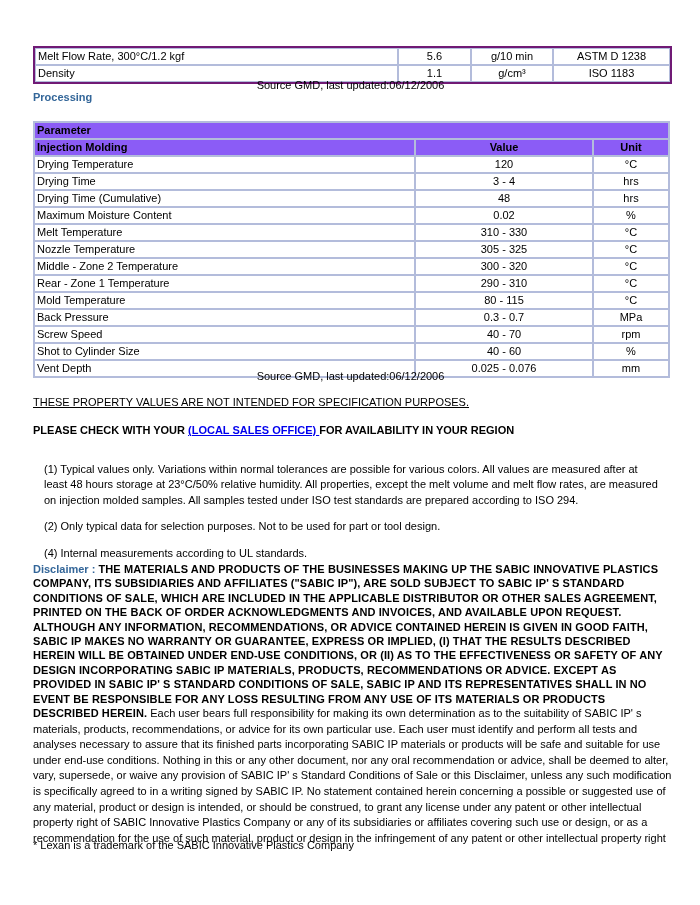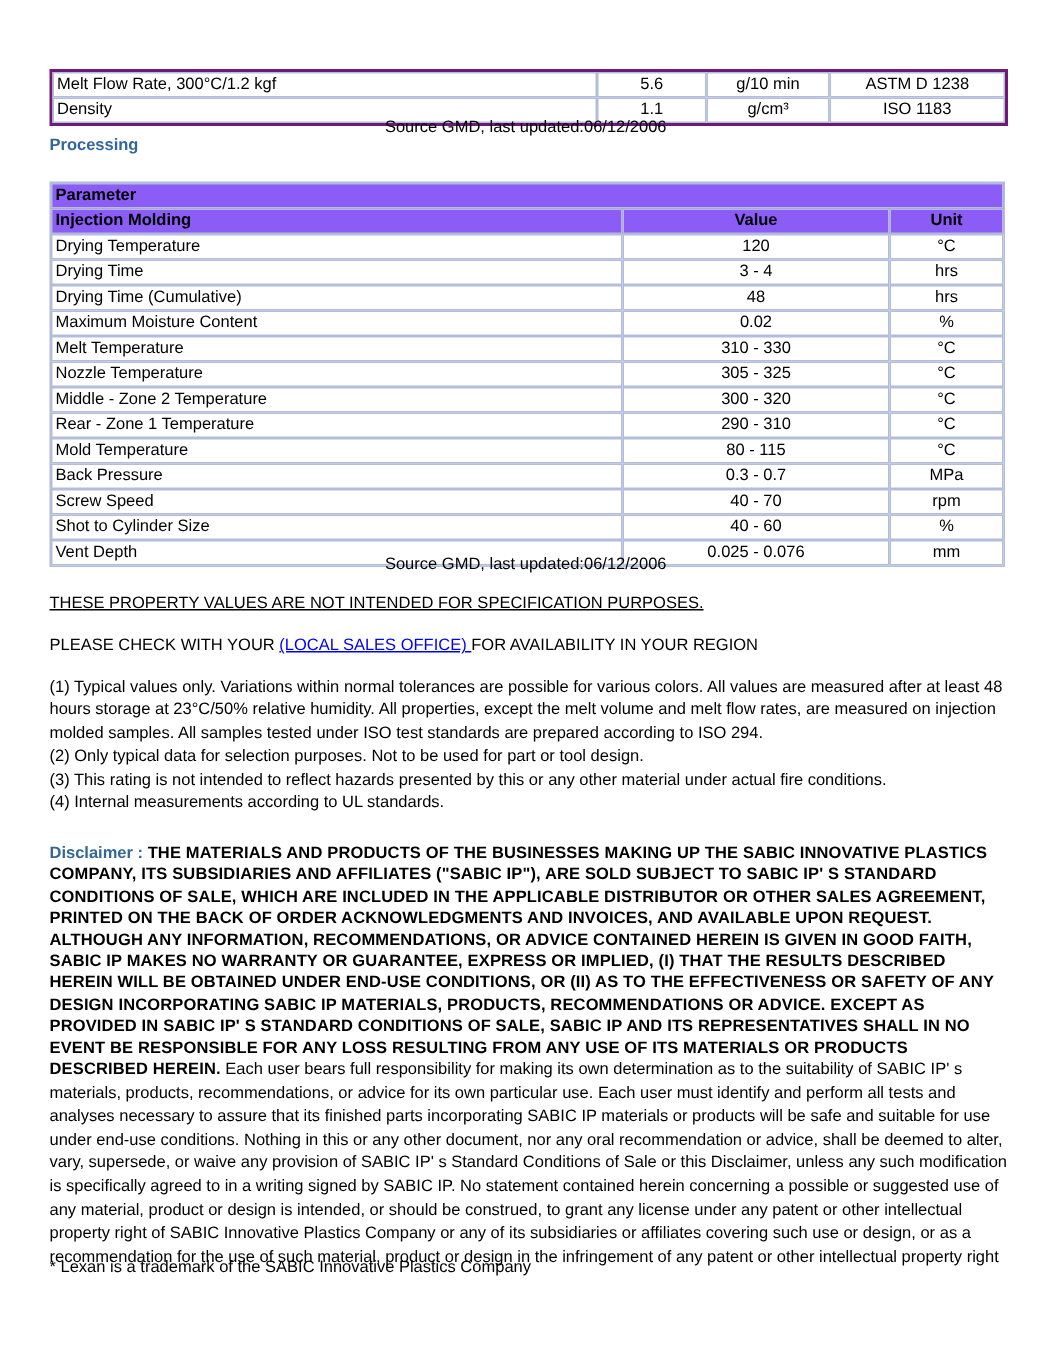--- a/index.html
+++ b/index.html
@@ -14,24 +14,24 @@
     .props td { border: 1px solid #b3bcdb; }
     .c { text-align: center; }
     .source { text-align: center; font-size: 11px; line-height: 14px; }
     .src1 { position: absolute; top: 78px; left: 0; width: 635px; }
     .section-title { position: absolute; top: 91px; left: 0; color: #336699; font-weight: bold; font-size: 11px; }
     .proc { position: absolute; top: 121px; left: 0; border: 1px solid #b3bcdb; }
     .proc td { border: 1px solid #b3bcdb; }
     .proc .hdr td { background: #8b5cf6; font-weight: bold; border-color: #b3bcdb; }
     .src2 { position: absolute; top: 369px; left: 0; width: 635px; }
     .notice1 { position: absolute; top: 396px; left: 0; font-size: 11px; text-decoration: underline; }
-    .notice2 { position: absolute; top: 424px; left: 0; font-size: 11px; }
+    .notice2 { position: absolute; top: 424px; left: 0; font-size: 11px; font-weight: bold; }
     .notice2 a { color: #0000ee; text-decoration: underline; }
     .notes { position: absolute; top: 451px; left: 0; width: 640px; font-size: 11px; line-height: 15.4px; }
-    .notes p { margin: 0; }
+    .notes p { margin: 11px; }
     .disclaimer { position: absolute; top: 562px; left: 0; width: 640px; font-size: 11px; line-height: 14.4px; }
     .disclaimer .dlabel { color: #336699; font-weight: bold; }
     .disclaimer .caps { font-weight: bold; font-size: 11px; letter-spacing: 0.1px; line-height: 14.3px; }
     .disclaimer .tail { font-size: 11px; line-height: 15.6px; }
     .trademark { position: absolute; top: 839px; left: 0; font-size: 11px; }
   </style>
 </head>
 <body>
 
 <div class="page">
@@ -149,20 +149,19 @@
   <div class="source src2">Source GMD, last updated:06/12/2006</div>
 
   <div class="notice1">THESE PROPERTY VALUES ARE NOT INTENDED FOR SPECIFICATION PURPOSES.</div>
   <div class="notice2">
     <span>PLEASE CHECK WITH YOUR </span><a href="#">(LOCAL SALES OFFICE) </a><span>FOR AVAILABILITY IN YOUR REGION</span>
   </div>
 
   <div class="notes">
     <p>(1) Typical values only. Variations within normal tolerances are possible for various colors. All values are measured after at least 48 hours storage at 23°C/50% relative humidity. All properties, except the melt volume and melt flow rates, are measured on injection molded samples. All samples tested under ISO test standards are prepared according to ISO 294.</p>
     <p>(2) Only typical data for selection purposes. Not to be used for part or tool design.</p>
-    <p>(3) This rating is not intended to reflect hazards presented by this or any other material under actual fire conditions.</p>
     <p>(4) Internal measurements according to UL standards.</p>
   </div>
 
   <div class="disclaimer"><span class="dlabel">Disclaimer : </span><span class="caps">THE MATERIALS AND PRODUCTS OF THE BUSINESSES MAKING UP THE SABIC INNOVATIVE PLASTICS COMPANY, ITS SUBSIDIARIES AND AFFILIATES ("SABIC IP"), ARE SOLD SUBJECT TO SABIC IP' S STANDARD CONDITIONS OF SALE, WHICH ARE INCLUDED IN THE APPLICABLE DISTRIBUTOR OR OTHER SALES AGREEMENT, PRINTED ON THE BACK OF ORDER ACKNOWLEDGMENTS AND INVOICES, AND AVAILABLE UPON REQUEST. ALTHOUGH ANY INFORMATION, RECOMMENDATIONS, OR ADVICE CONTAINED HEREIN IS GIVEN IN GOOD FAITH, SABIC IP MAKES NO WARRANTY OR GUARANTEE, EXPRESS OR IMPLIED, (I) THAT THE RESULTS DESCRIBED HEREIN WILL BE OBTAINED UNDER END-USE CONDITIONS, OR (II) AS TO THE EFFECTIVENESS OR SAFETY OF ANY DESIGN INCORPORATING SABIC IP MATERIALS, PRODUCTS, RECOMMENDATIONS OR ADVICE. EXCEPT AS PROVIDED IN SABIC IP' S STANDARD CONDITIONS OF SALE, SABIC IP AND ITS REPRESENTATIVES SHALL IN NO EVENT BE RESPONSIBLE FOR ANY LOSS RESULTING FROM ANY USE OF ITS MATERIALS OR PRODUCTS DESCRIBED HEREIN.</span><span class="tail"> Each user bears full responsibility for making its own determination as to the suitability of SABIC IP' s materials, products, recommendations, or advice for its own particular use. Each user must identify and perform all tests and analyses necessary to assure that its finished parts incorporating SABIC IP materials or products will be safe and suitable for use under end-use conditions. Nothing in this or any other document, nor any oral recommendation or advice, shall be deemed to alter, vary, supersede, or waive any provision of SABIC IP' s Standard Conditions of Sale or this Disclaimer, unless any such modification is specifically agreed to in a writing signed by SABIC IP. No statement contained herein concerning a possible or suggested use of any material, product or design is intended, or should be construed, to grant any license under any patent or other intellectual property right of SABIC Innovative Plastics Company or any of its subsidiaries or affiliates covering such use or design, or as a recommendation for the use of such material, product or design in the infringement of any patent or other intellectual property right</span></div>
 
   <div class="trademark">* Lexan is a trademark of the SABIC Innovative Plastics Company</div>
 </div>
 
 </body></html>

